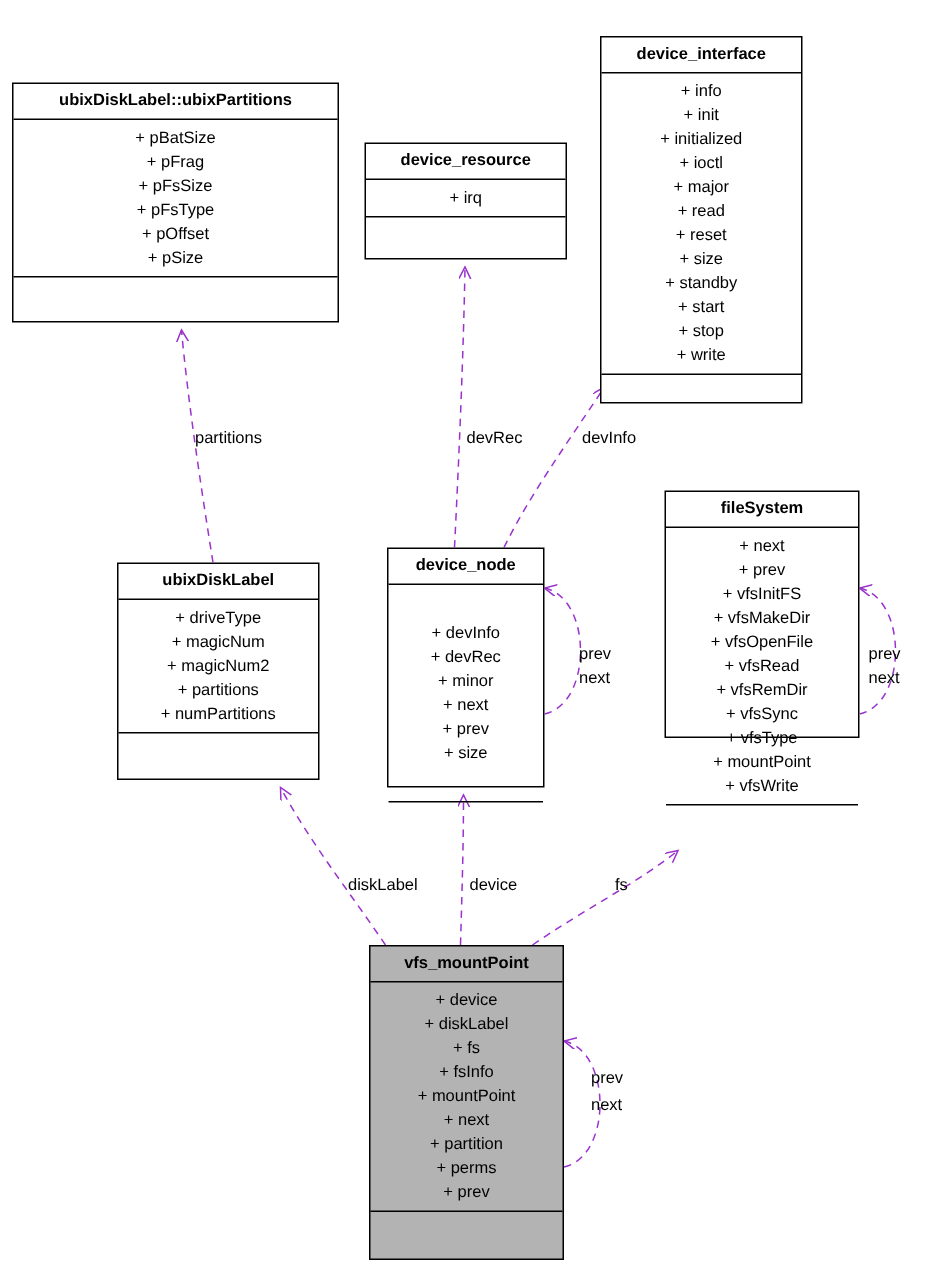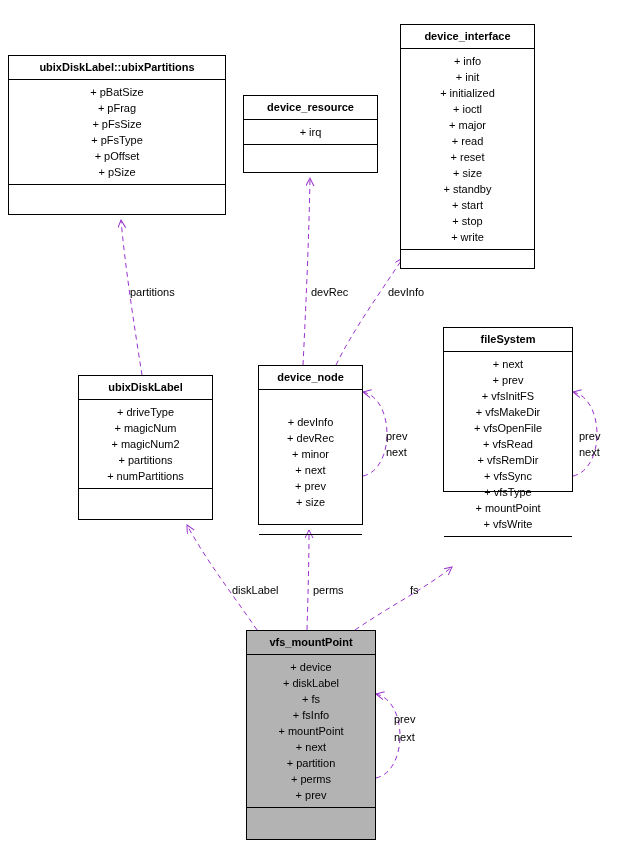--- a/index.html
+++ b/index.html
@@ -188,19 +188,19 @@
   <div class="edge-label" style="left:311px; top:286px">devRec</div>
   <div class="edge-label" style="left:388px; top:286px">devInfo</div>
 
   <div class="edge-label" style="left:386px; top:430px">prev</div>
   <div class="edge-label" style="left:386px; top:446px">next</div>
 
   <div class="edge-label" style="left:579px; top:430px">prev</div>
   <div class="edge-label" style="left:579px; top:446px">next</div>
 
   <div class="edge-label" style="left:232px; top:584px">diskLabel</div>
-  <div class="edge-label" style="left:313px; top:584px">perms</div>
+  <div class="edge-label" style="left:313px; top:584px">device</div>
   <div class="edge-label" style="left:410px; top:584px">fs</div>
 
   <div class="edge-label" style="left:394px; top:713px">prev</div>
   <div class="edge-label" style="left:394px; top:731px">next</div>
 
 </div>
 
 </body></html>

